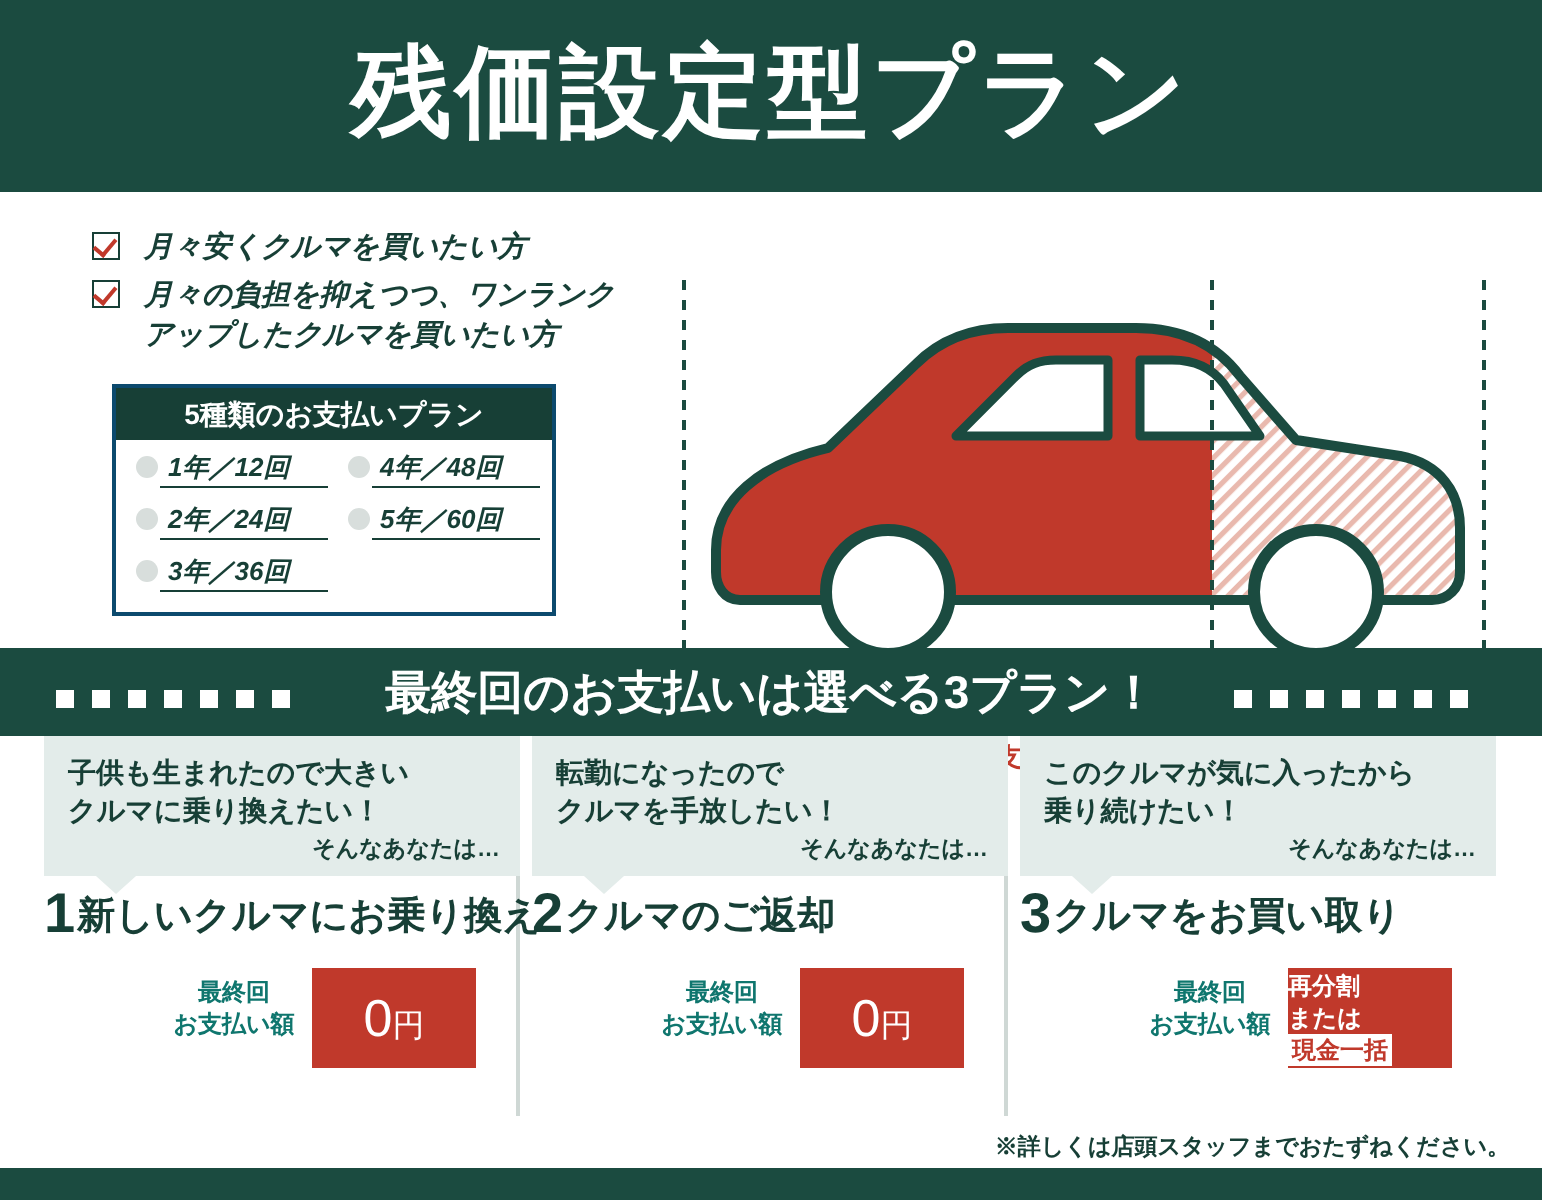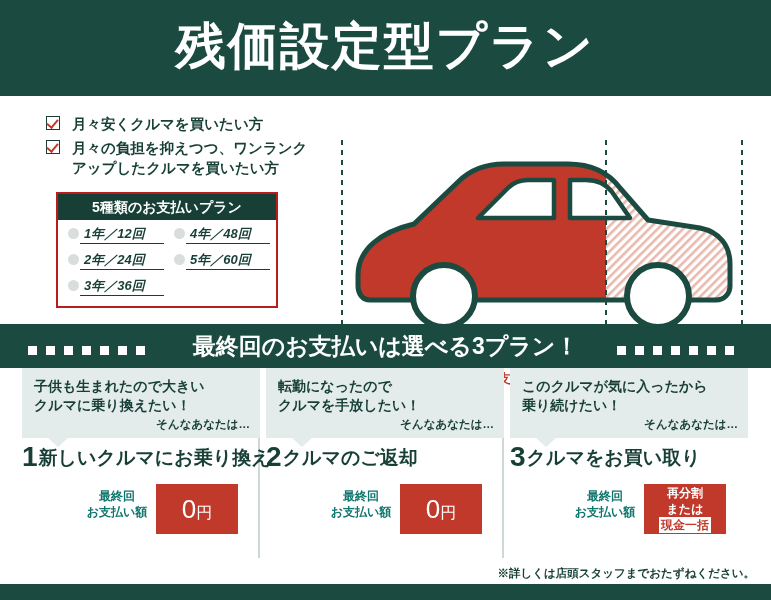--- a/index.html
+++ b/index.html
@@ -54,20 +54,21 @@
     width: 300px;
   }
   .check-row {
     position: relative;
     padding-left: 26px;
     margin-bottom: 4px;
     color: #173f36;
     font-size: 14.5px;
     font-weight: bold;
     line-height: 20px;
+    font-style: italic;
   }
   .check-box {
     position: absolute;
     left: 0; top: 2px;
     width: 14px; height: 14px;
     border: 1.6px solid #173f36;
     box-sizing: border-box;
   }
   .check-box:after {
     content: "";
@@ -78,21 +79,21 @@
     border-width: 0 2.4px 2.4px 0;
     transform: rotate(40deg);
   }
 
   
   .plan-box {
     position: absolute;
     left: 56px; top: 96px;
     width: 222px;
     height: 116px;
-    border: 2px solid #b91c1c;
+    border: 2px solid #0c4a6e;
     box-sizing: border-box;
     background: #ffffff;
   }
   .plan-box-title {
     position: absolute;
     left: 0; top: 0;
     width: 100%;
     height: 26px;
     background: #173f36;
     color: #ffffff;
@@ -309,21 +310,21 @@
   .badge .amount-multi {
     position: absolute;
     left: 78px; top: 0;
     width: 82px;
     height: 50px;
     background: #c0392b;
     color: #ffffff;
     font-size: 12px;
     font-weight: bold;
     line-height: 16px;
-    text-align: center;
+    text-align: left;
     padding-top: 1px;
     box-sizing: border-box;
   }
   .badge .amount-multi .hl {
     display: inline-block;
     background: #ffffff;
     color: #c0392b;
     padding: 0 2px;
   }
   .badge.b1 { left: 78px; }

